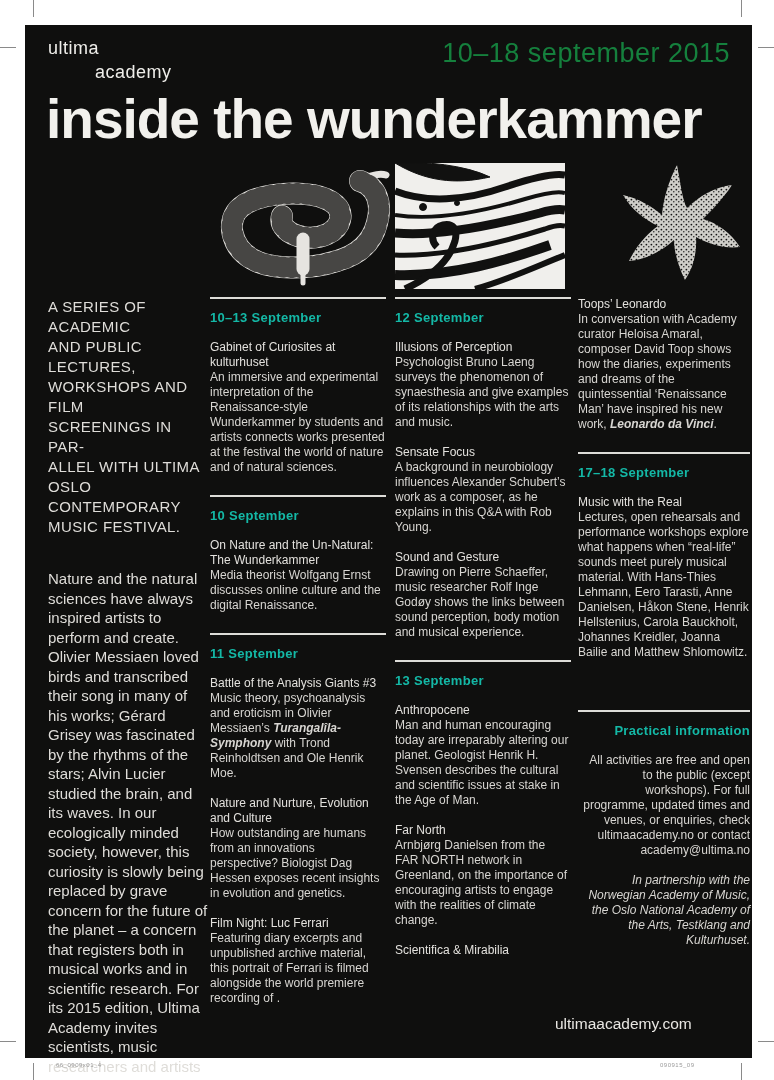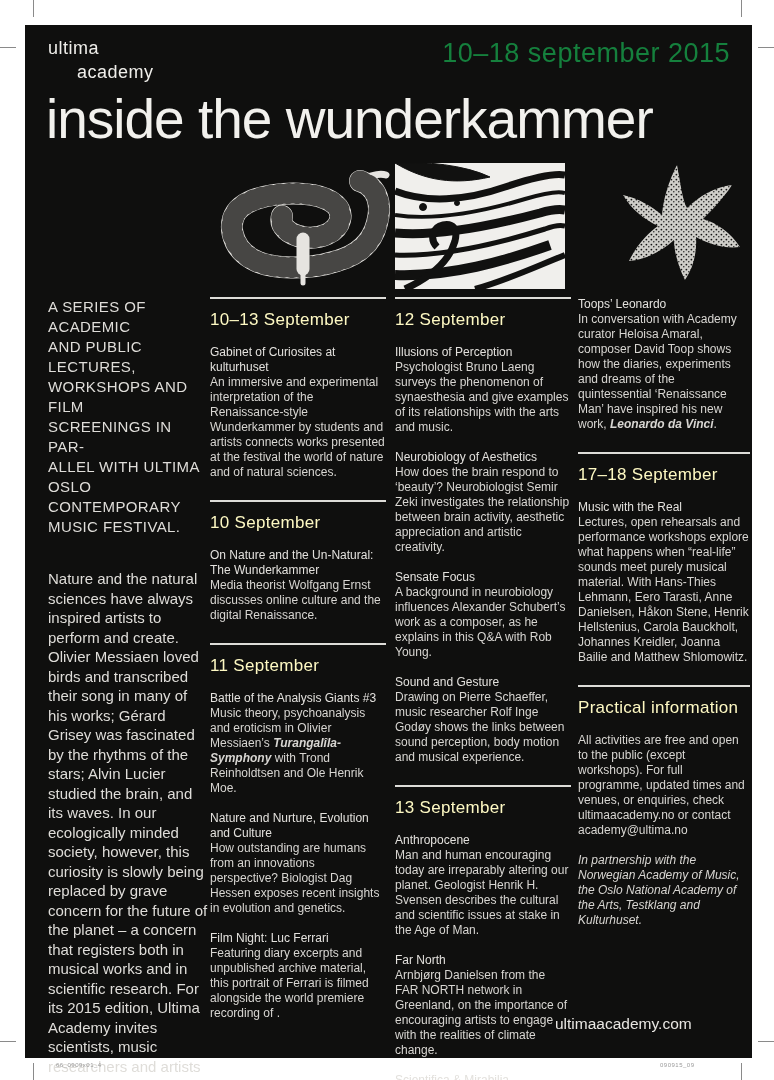--- a/index.html
+++ b/index.html
@@ -7,48 +7,48 @@
         font-family:"Liberation Sans", sans-serif;}
   .poster{position:absolute;left:25px;top:25px;width:727px;height:1033px;
           background:#0f0f0e;color:#e6e4e0;}
   
   .crop{position:absolute;background:#8a8a8a;}
   .crop.v{width:1px;height:17px;}
   .crop.h{height:1px;width:16px;}
   
   .logo{position:absolute;left:23px;top:11px;font-size:18px;font-weight:400;
         letter-spacing:.5px;line-height:24px;color:#efeeea;}
-  .logo .l2{margin-left:29px;}
+  .logo .l2{margin-left:47px;}
   .daterange{position:absolute;right:22px;top:13px;font-size:27px;font-weight:300;
         letter-spacing:.5px;color:#15803d;}
-  .title{position:absolute;left:21px;top:62px;margin:0;font-size:55px;font-weight:400;
+  .title{position:absolute;left:21px;top:62px;margin:0;font-size:55px;font-weight:700;
         letter-spacing:-1px;color:#f2f1ed;}
   
   .art{position:absolute;top:138px;height:126px;}
   .art.a1{left:185px;width:180px;}
   .art.a2{left:370px;width:170px;}
   .art.a3{left:560px;width:165px;}
   
   .col{position:absolute;top:272px;}
   .col1{left:23px;width:162px;}
   .colA{left:185px;width:176px;}
   .colB{left:370px;width:176px;}
   .colC{left:553px;width:172px;}
   .lead{font-size:15px;line-height:20px;letter-spacing:.4px;color:#dfddd9;
         white-space:pre-line;margin-bottom:32px;}
   .bodytext{font-size:15px;line-height:19.5px;color:#dfddd9;}
   .hr{height:2px;background:#dddcd8;margin:0 0 11px 0;}
-  .date-h{font-size:17px;font-weight:400;letter-spacing:.3px;color:#fef9c3;
+  .date-h{font-size:13px;font-weight:700;letter-spacing:.3px;color:#14b8a6;
         margin:0 0 15px 0;}
   .section{margin-bottom:20px;}
   .event{margin-bottom:15px;font-size:12px;line-height:15px;color:#d8d6d2;}
   .event .etitle{color:#e3e1dd;}
   .event em{font-style:italic;font-weight:bold;}
   .event.italic{font-style:italic;}
-  #colC .section.practical{margin-top:20px;}
+  #colC .section.practical{margin-top:50px;text-align:right;}
   .website{position:absolute;left:530px;top:990px;font-size:15.5px;color:#e8e6e2;}
   .printmark{position:absolute;top:1062px;font-size:6px;color:#9a9a9a;letter-spacing:.5px;}
   .printmark.left{left:56px;}
   .printmark.right{left:660px;}
   svg{display:block;}
 </style>
 </head>
 <body>
 
 <div class="page">
@@ -163,24 +163,20 @@
       </div>
     <div class="col colB" id="colB">
         <div class="section">
           <div class="hr"></div>
           <div class="date-h">12 September</div>
           <div class="event">
             <div class="etitle">Illusions of Perception</div>
             <div class="etext">Psychologist Bruno Laeng surveys the phenomenon of synaesthesia and give examples of its relationships with the arts and music.</div>
           </div>
           <div class="event">
-            <div class="etitle">Neurobiology of Aesthetics</div>
-            <div class="etext">How does the brain respond to ‘beauty’?  Neurobiologist Semir Zeki investigates the relationship between brain activity, aesthetic appreciation and artistic creativity.</div>
-          </div>
-          <div class="event">
             <div class="etitle">Sensate Focus</div>
             <div class="etext">A background in neurobiology influences Alexander Schubert’s work as a composer, as he explains in this Q&amp;A with Rob Young.</div>
           </div>
           <div class="event">
             <div class="etitle">Sound and Gesture</div>
             <div class="etext">Drawing on Pierre Schaeffer, music researcher Rolf Inge Godøy shows the links between sound perception, body motion and musical experience.</div>
           </div>
         </div>
         <div class="section">
           <div class="hr"></div>

